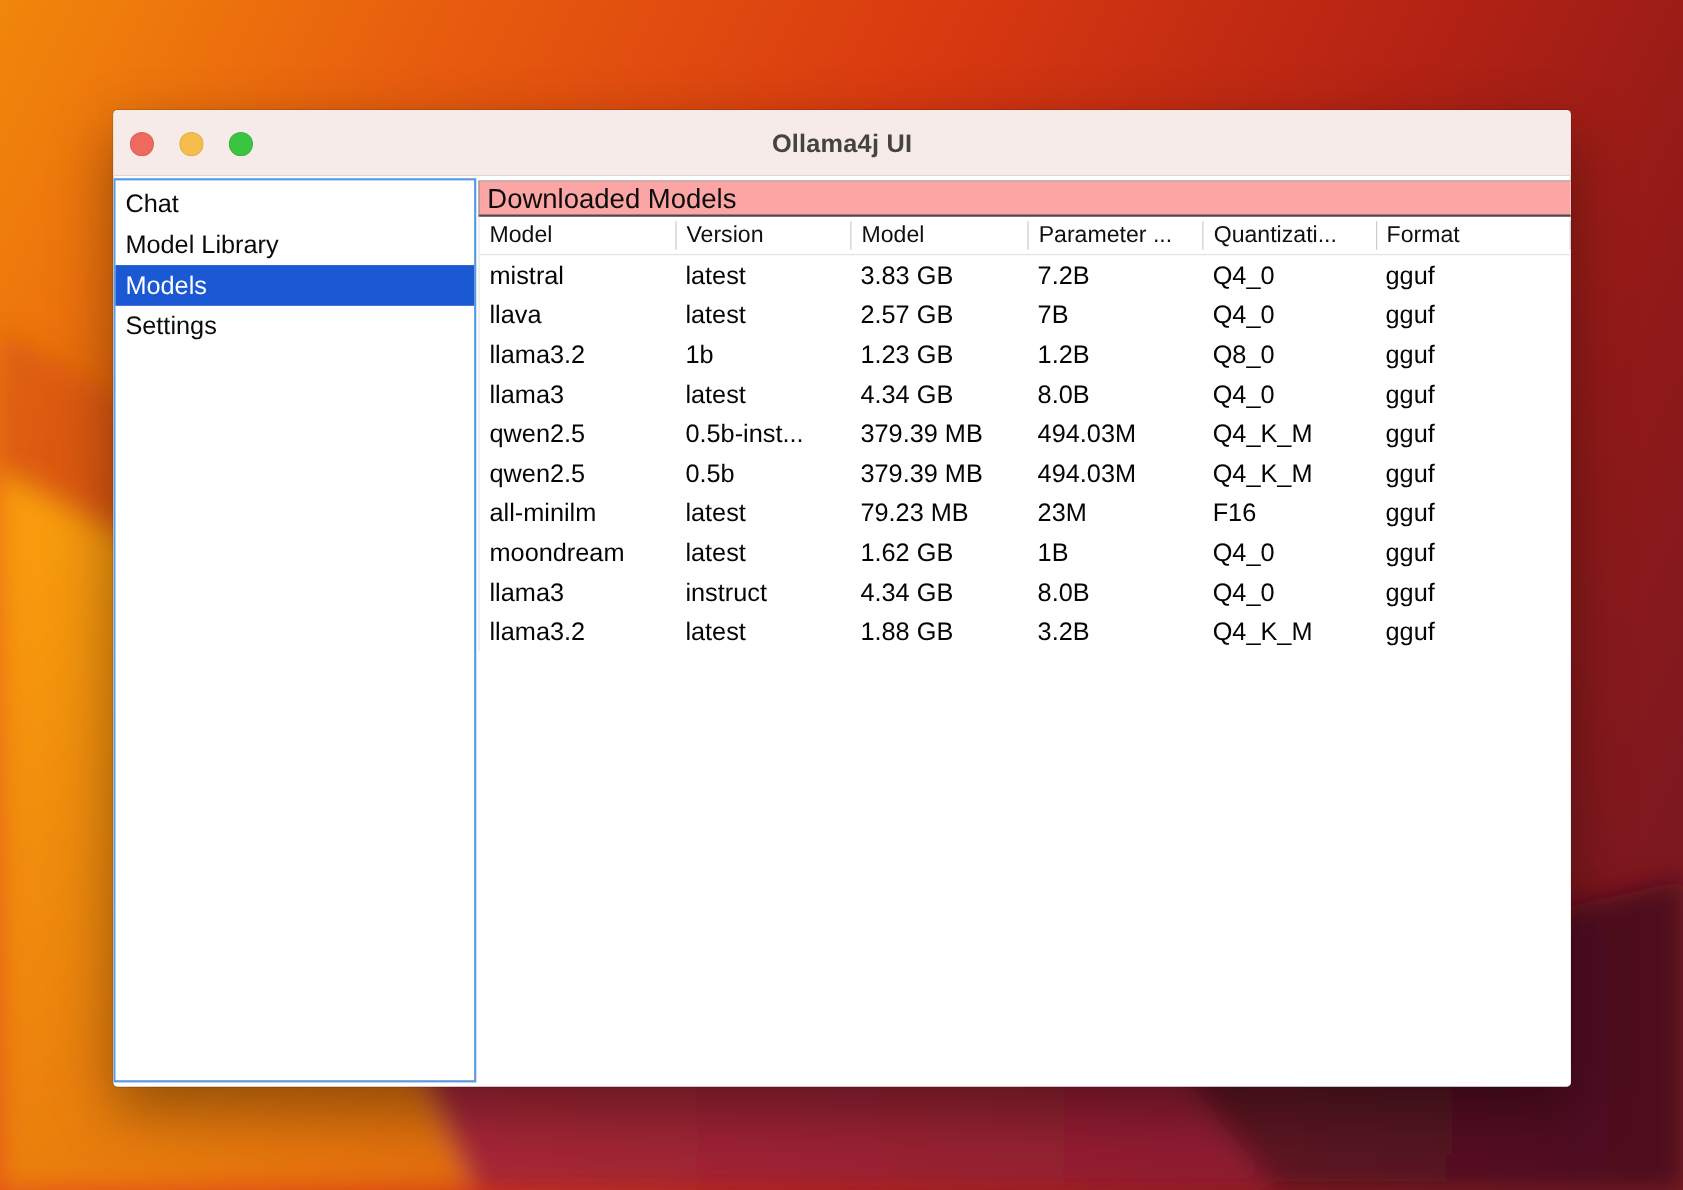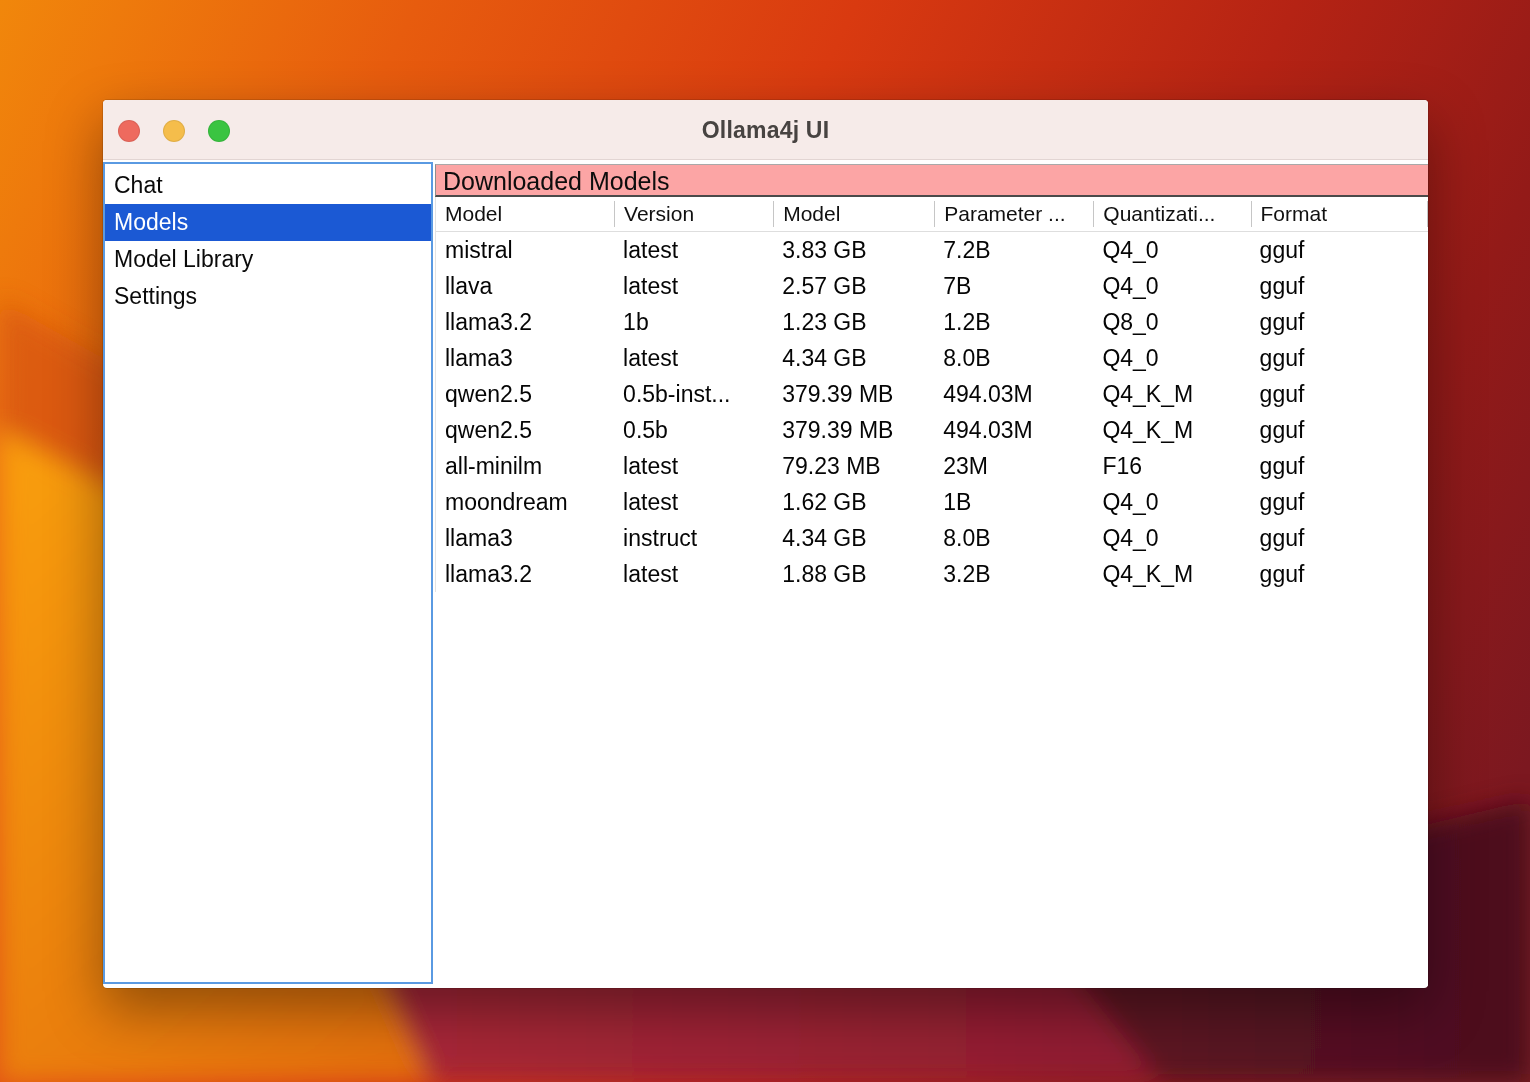--- a/index.html
+++ b/index.html
@@ -119,22 +119,22 @@
       <div class="tl close"></div>
       <div class="tl minimize"></div>
       <div class="tl zoom"></div>
     </div>
     <div class="window-title">Ollama4j UI</div>
   </div>
 
   <div class="sidebar">
     <div class="sidebar-list">
       <div class="sidebar-item">Chat</div>
+      <div class="sidebar-item">Model Library</div>
       <div class="sidebar-item selected">Models</div>
-      <div class="sidebar-item">Model Library</div>
       <div class="sidebar-item">Settings</div>
     </div>
   </div>
 
   <div class="main">
     <div class="heading-bar">Downloaded Models</div>
 
     <div class="table">
       <div class="tr thead">
         <div class="th c0">Model</div>

